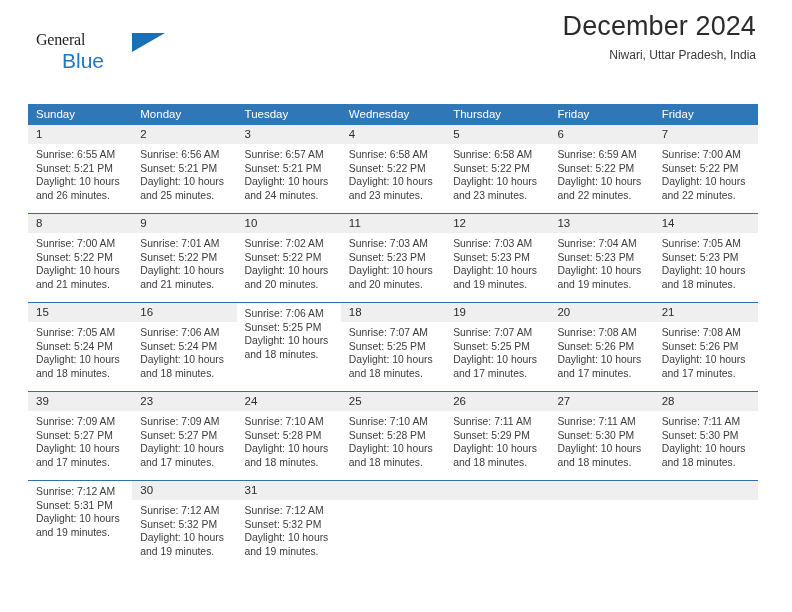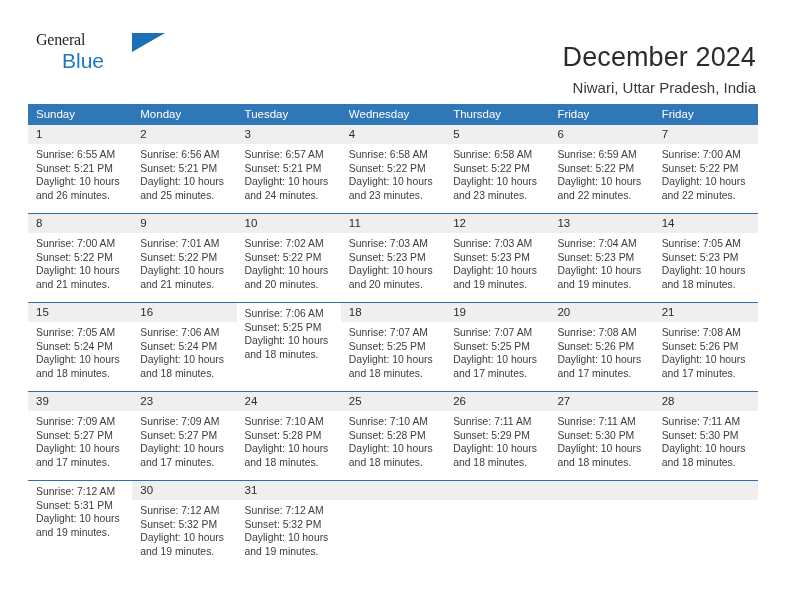--- a/index.html
+++ b/index.html
@@ -49,33 +49,33 @@
     left: 96px;
     top: 1px;
     width: 0; height: 0;
     border-left: 33px solid #1a6fb5;
     border-bottom: 19px solid transparent;
   }
 
   .title-block {
     position: absolute;
     right: 36px;
-    top: 42px;
+    top: 11px;
     text-align: right;
     width: 460px;
   }
   .cal-title {
     font-size: 27px;
     font-weight: normal;
     color: #2b2b2b;
     line-height: 1.15;
     letter-spacing: 0.1px;
   }
   .cal-subtitle {
-    font-size: 15px;
+    font-size: 12px;
     color: #3a3a3a;
     margin-top: 6px;
     line-height: 1.2;
   }
 
   
   .calendar {
     position: absolute;
     left: 28px;
     top: 104px;

